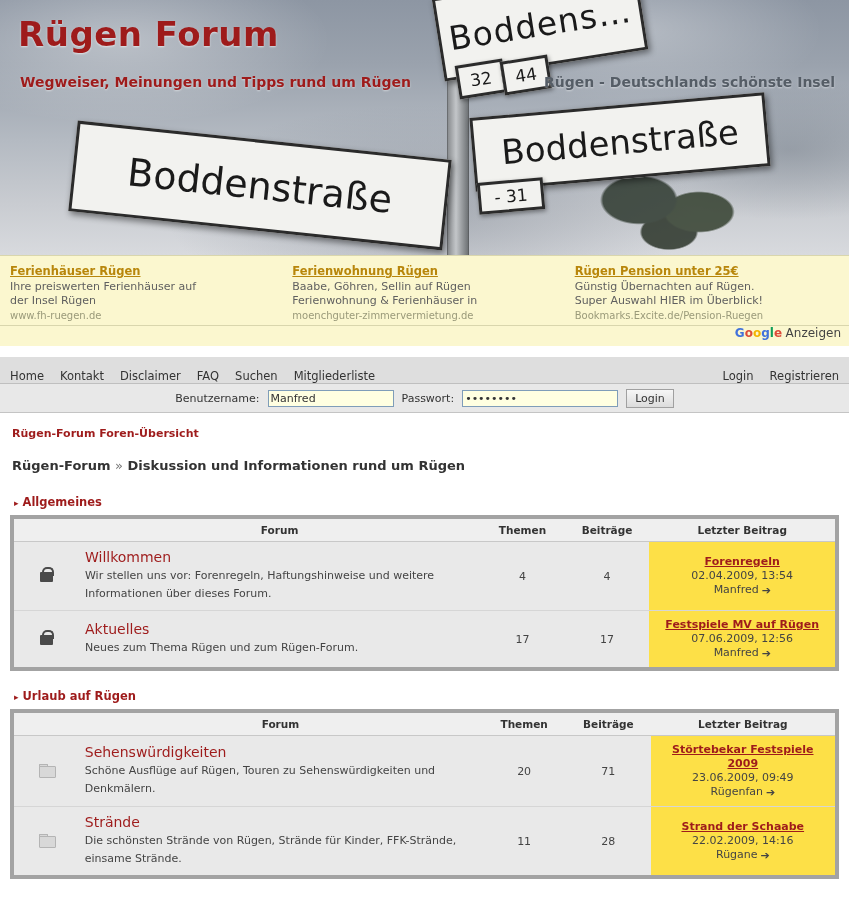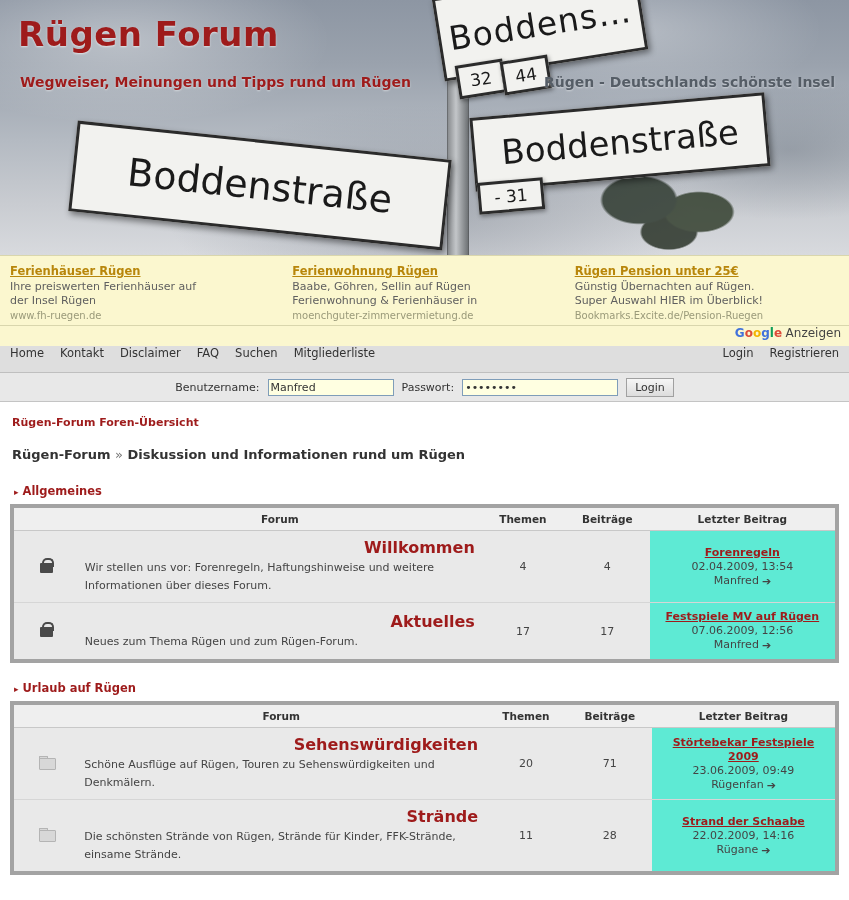--- a/index.html
+++ b/index.html
@@ -116,23 +116,24 @@
   .gads .g-blue{color:#4272db;font-weight:bold;}
   .gads .g-red{color:#dd4b39;font-weight:bold;}
   .gads .g-yellow{color:#f4b400;font-weight:bold;}
   .gads .g-green{color:#0f9d58;font-weight:bold;}
 
   
   .navbar{
     background:#dedede;
     border-bottom:1px solid #bfbfbf;
     height:26px;
-    display:flex;align-items:flex-start;
+    display:flex;align-items:flex-end;
     padding:0 10px;
     font-size:11.5px;
+    margin-top:11px;
   }
   .navbar .left,.navbar .right{display:flex;gap:16px;}
   .navbar .right{margin-left:auto;}
   .navbar a{color:#333;text-decoration:none;}
 
   
   .loginbar{
     background:#e8e8e8;
     border-bottom:1px solid #c4c4c4;
     height:28px;
@@ -198,23 +199,23 @@
   table.forum td{
     border-bottom:1px solid #d6d6d6;
     padding:7px 6px;
     vertical-align:middle;
     font-size:11px;
     color:#444;
   }
   table.forum tr:last-child td{border-bottom:none;}
   td.icon{background:#e9e9e9;text-align:center;width:58px;}
   td.numc{background:#e9e9e9;text-align:center;font-size:11px;color:#333;}
-  td.lastc{background:#5eead4;text-align:center;font-size:10.5px;color:#333;line-height:14px;}
+  td.lastc{background:#fde047;text-align:center;font-size:10.5px;color:#333;line-height:14px;}
   td.maincell{background:#e9e9e9;}
-  .f-title{color:#9e1b1b;font-weight:bold;font-size:16px;margin-bottom:2px;text-align:right;}
+  .f-title{color:#9e1b1b;font-weight:normal;font-size:14px;margin-bottom:2px;}
   .f-title a{color:#9e1b1b;text-decoration:none;}
   .f-desc{color:#444;font-size:11px;line-height:18px;}
   .lastc a{color:#9e1b1b;text-decoration:underline;font-weight:bold;}
   .lastc .author{display:inline-block;}
   .goicon{
     display:inline-block;width:9px;height:9px;margin-left:3px;
     position:relative;top:1px;
   }
   .lock{
     display:inline-block;width:13px;height:15px;position:relative;

